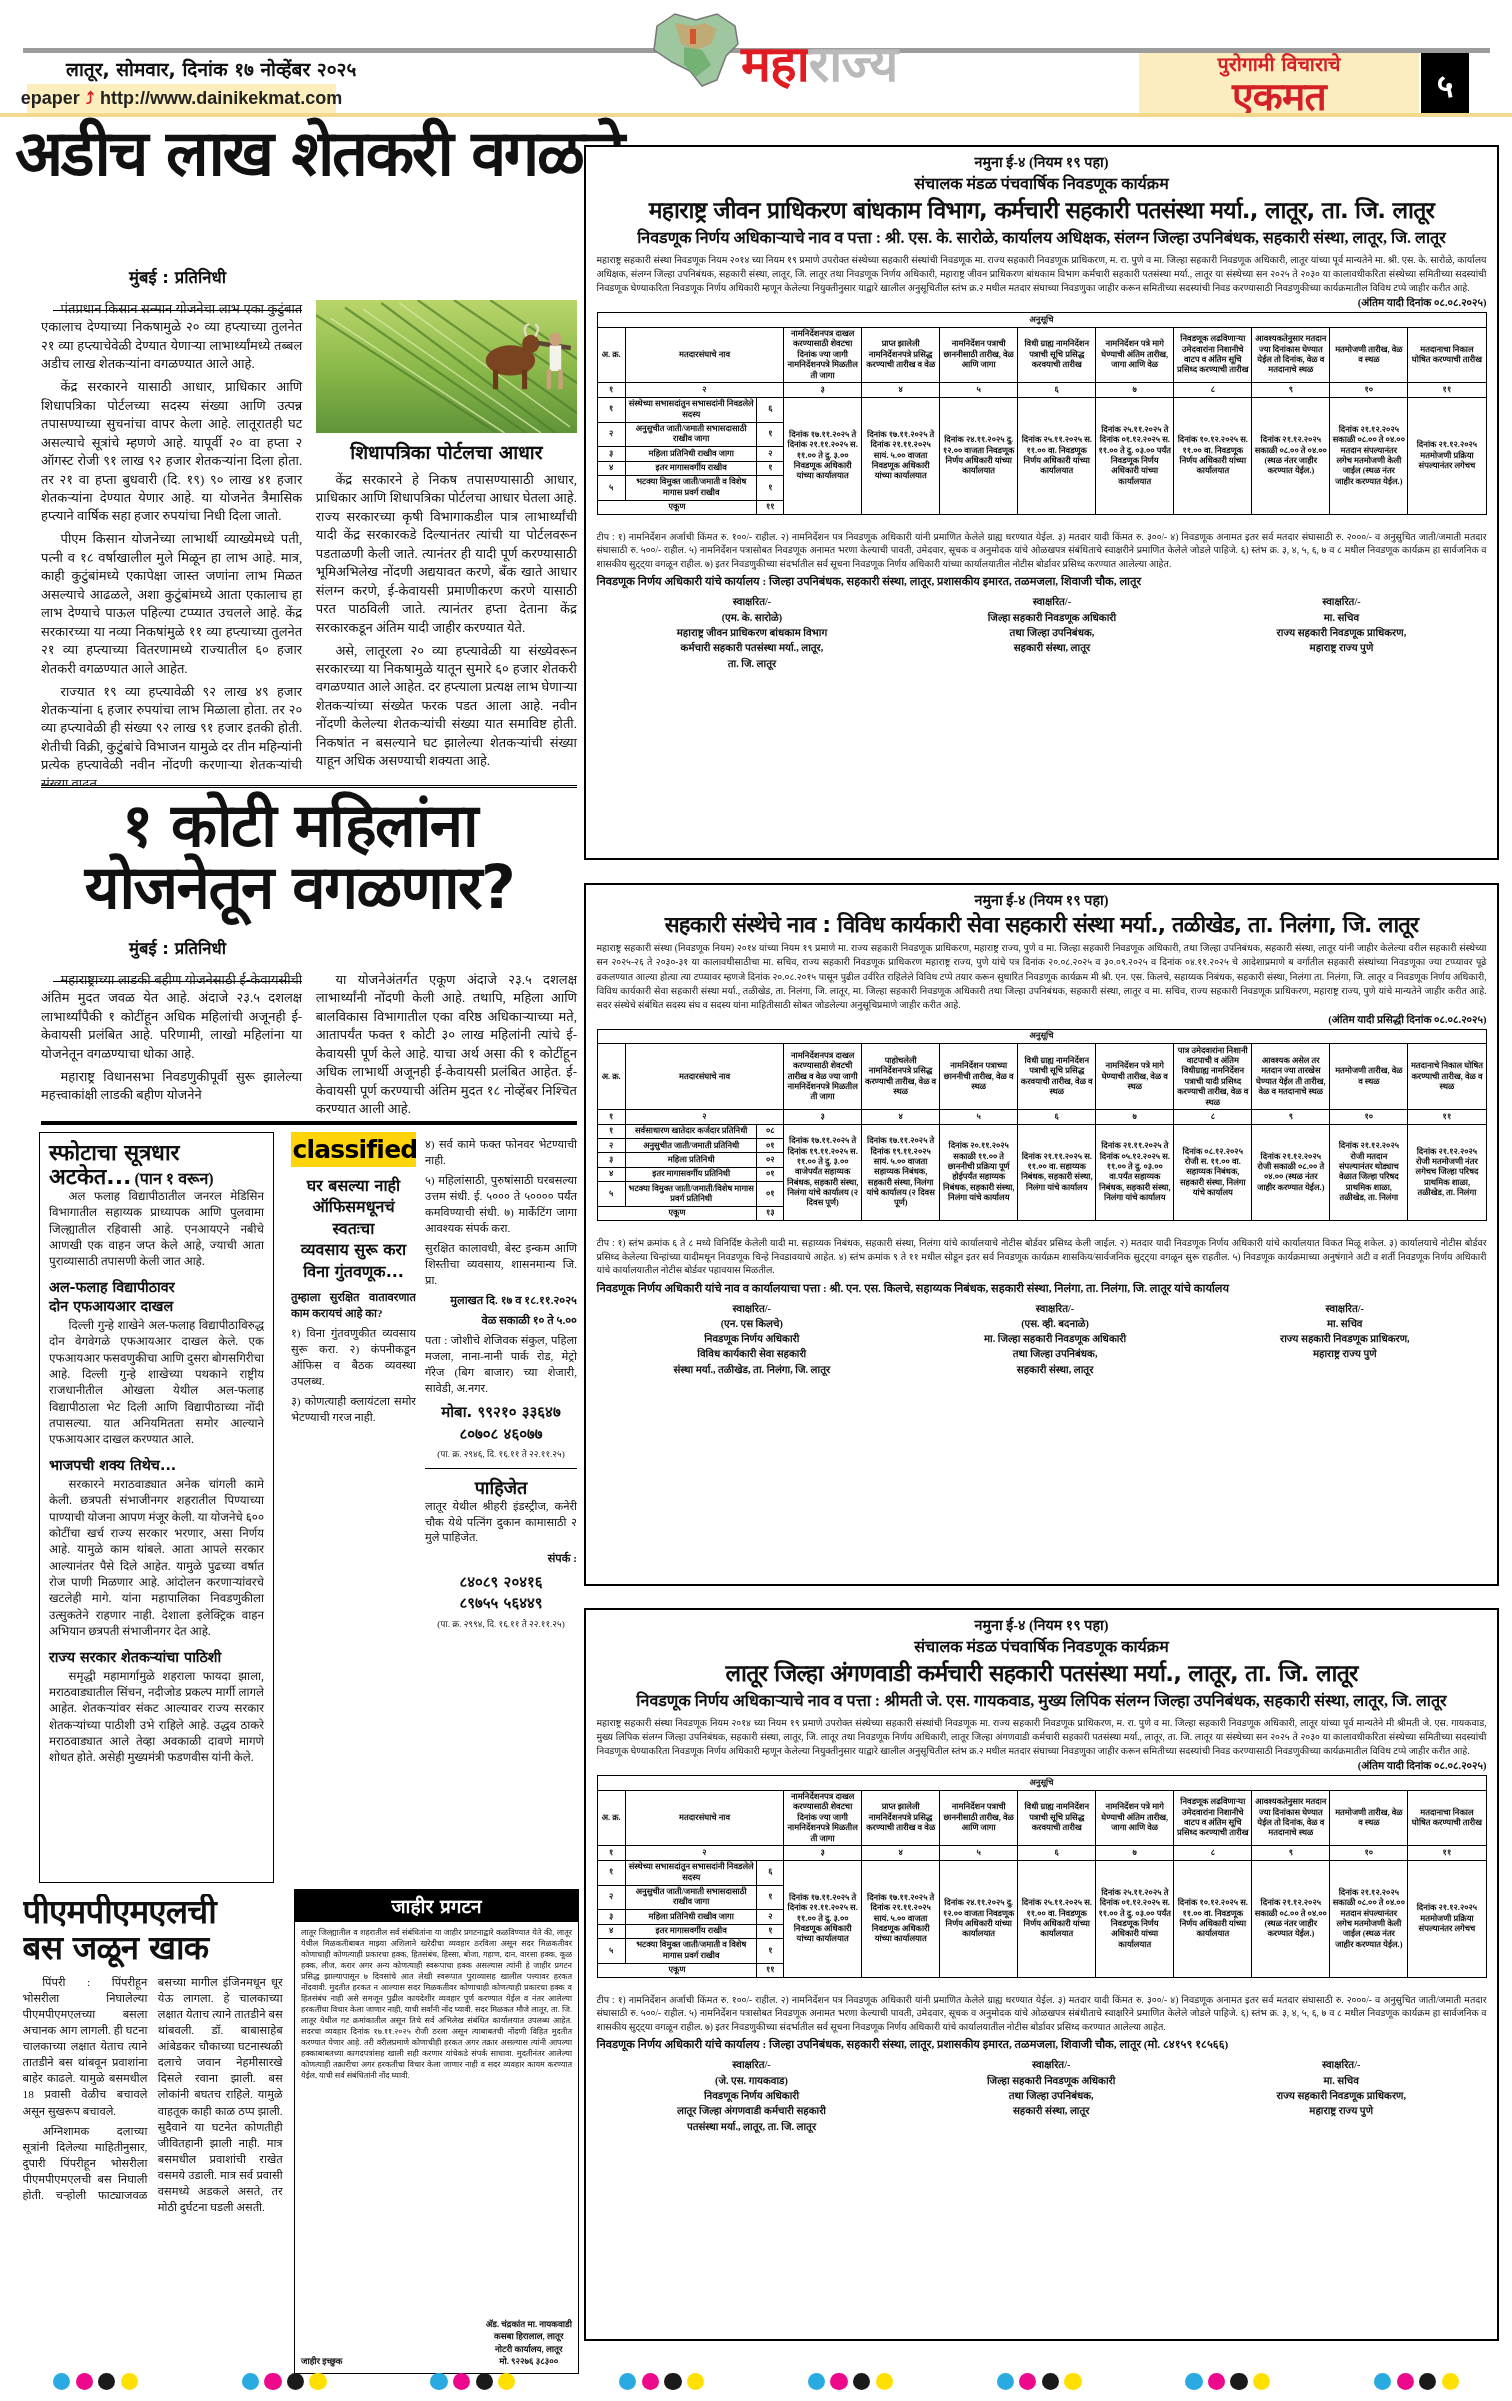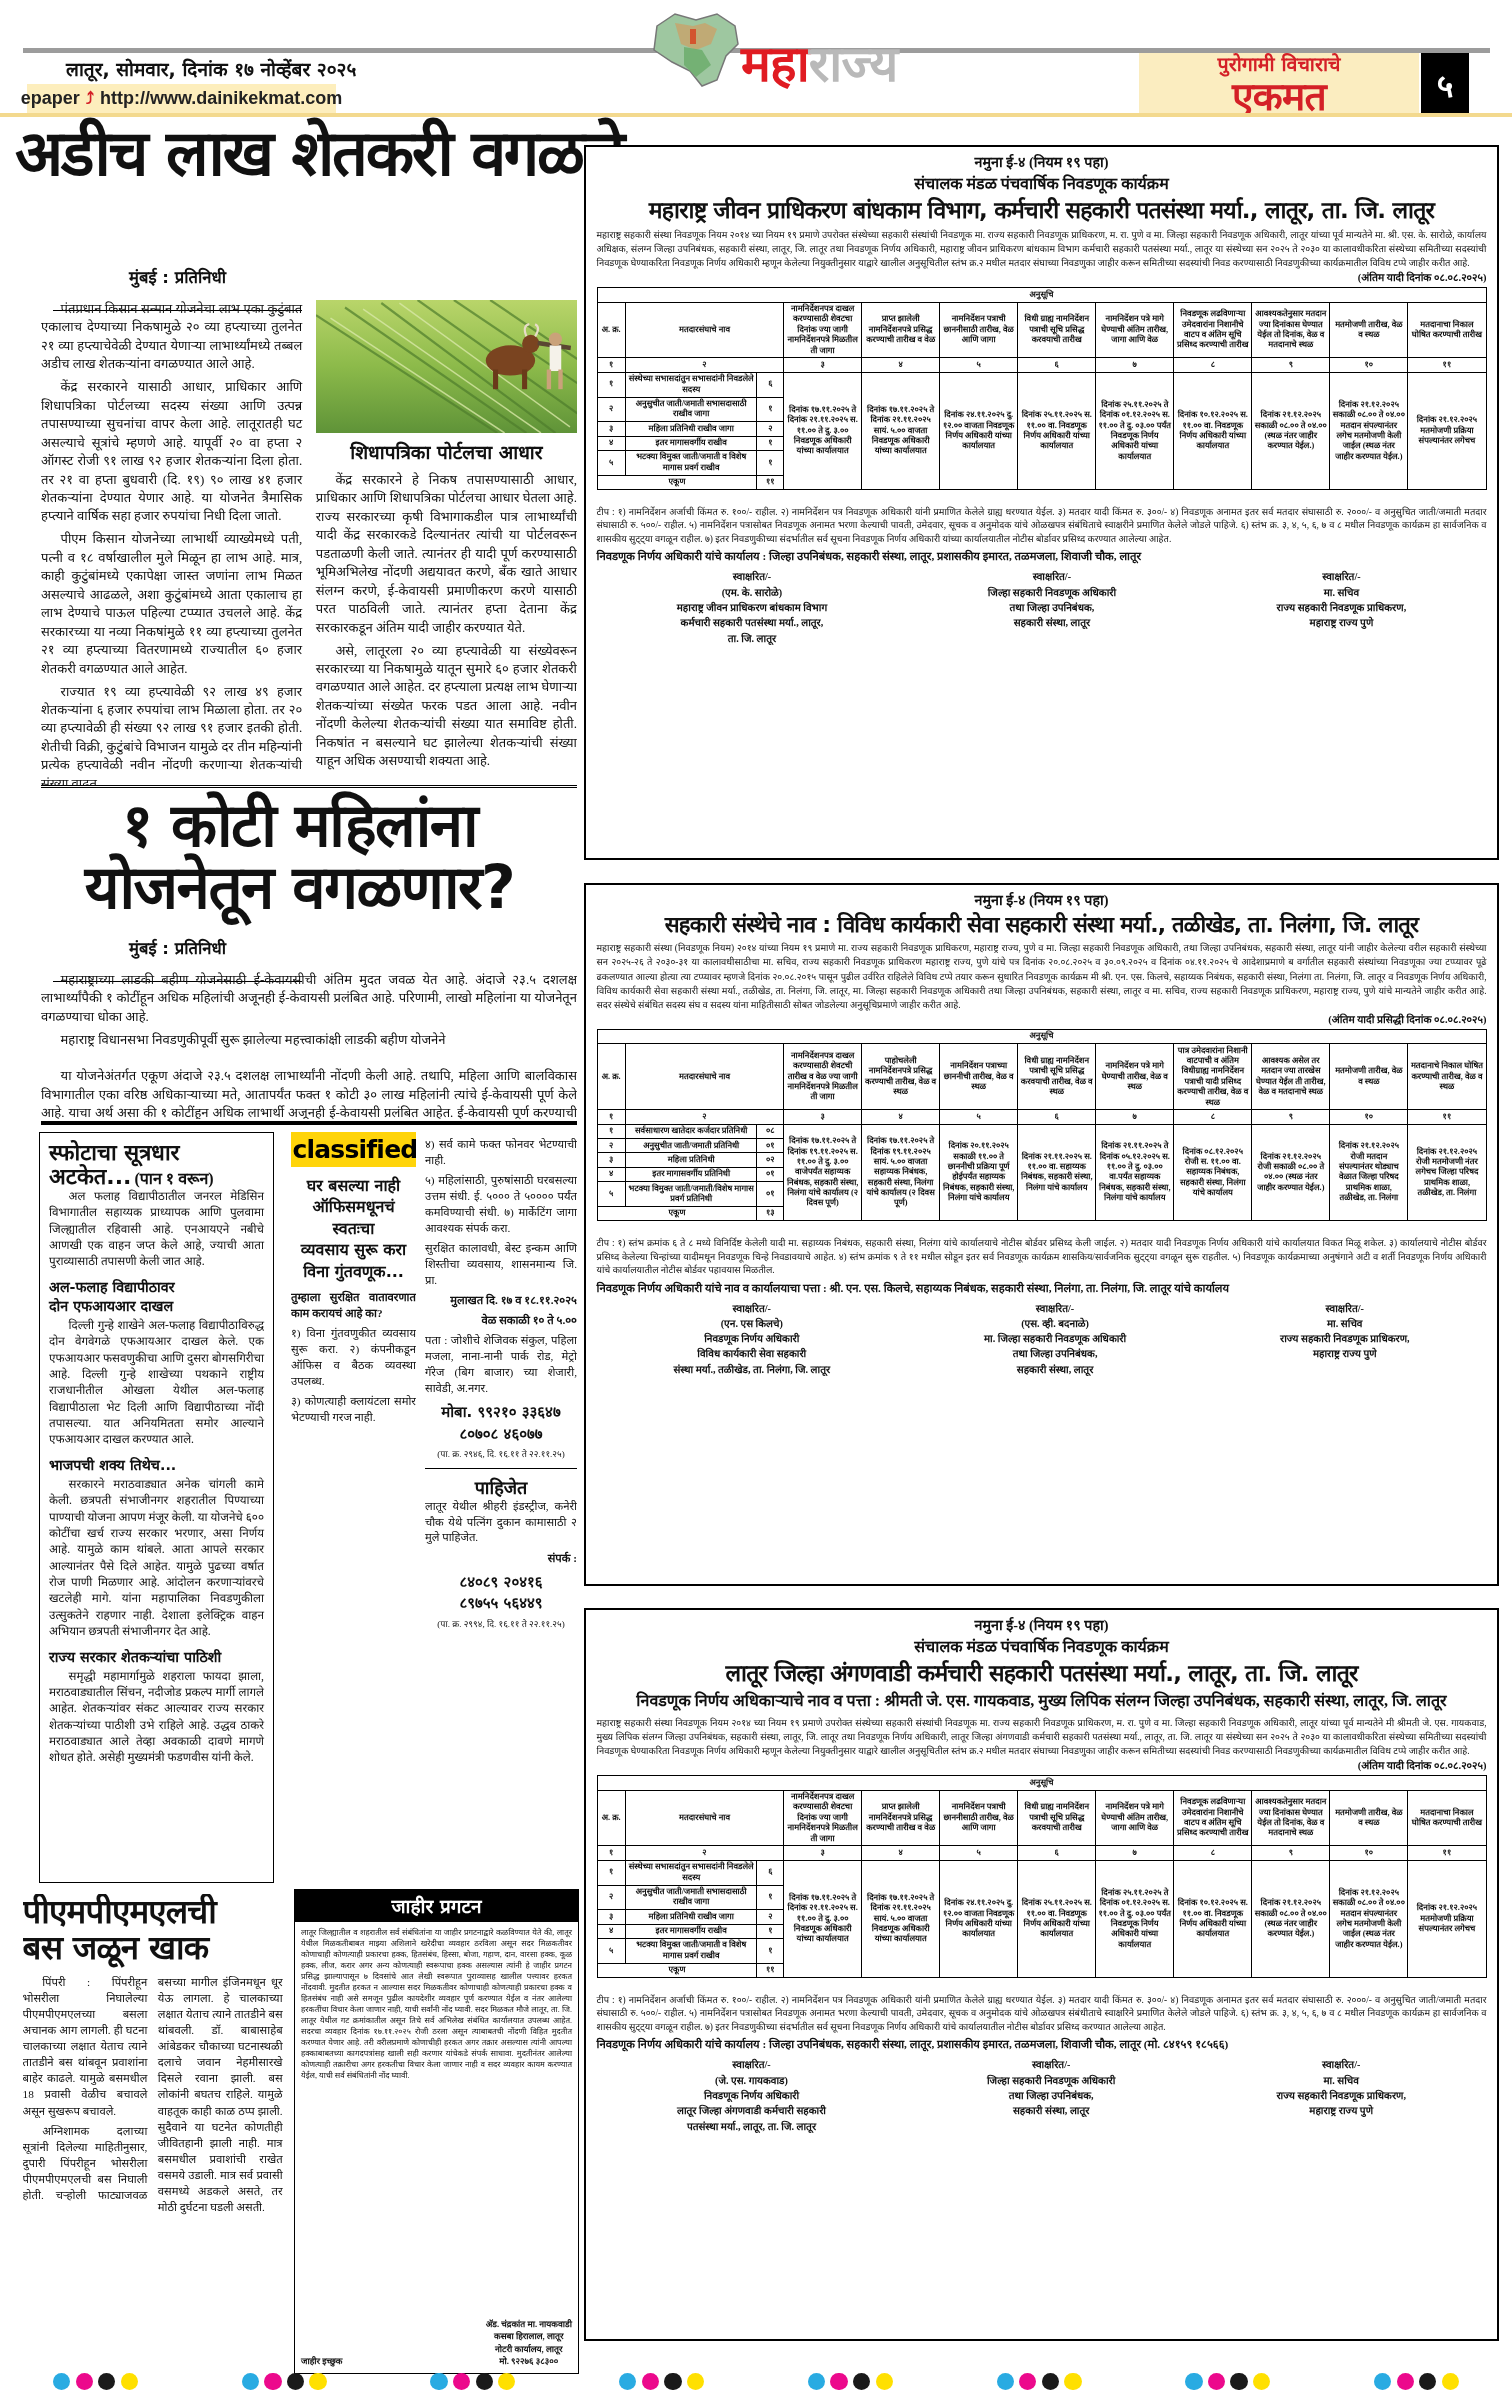--- a/index.html
+++ b/index.html
@@ -33,21 +33,21 @@
   .art{position:absolute;display:flex;gap:13.6px;}
   .art1{left:41px;top:300px;width:536px;height:486px;overflow:hidden;}
   .artcol{flex:1;}
   .para{margin:0 0 4.5px 0;font-size:13px;line-height:1.42;text-align:justify;text-indent:19.6px;}
   .photo{width:100%;height:133px;display:block;margin-bottom:6px;}
   .subhead{font-family:"DejaVu Sans",sans-serif;font-weight:bold;font-size:19px;text-align:center;margin:3px 0 6px 0;}
   .double-rule{position:absolute;left:41px;top:785px;width:536px;border-bottom:3.8px double #000;}
   .h2{position:absolute;left:15px;top:795px;width:569px;text-align:center;
       font-family:"DejaVu Sans",sans-serif;font-weight:900;font-size:60px;line-height:1.03;letter-spacing:-1.5px;}
   .byline2{position:absolute;left:53px;top:936px;width:249px;}
-  .art2{left:41px;top:971px;width:536px;height:148px;overflow:hidden;flex-direction:column;}
+  .art2{left:41px;top:971px;width:536px;height:148px;overflow:hidden;}
   .thick-rule{position:absolute;left:41px;top:1121px;width:536px;height:3.8px;background:#000;}
   
   .blast-box{position:absolute;left:39px;top:1132px;width:235px;height:751px;border:1.5px solid #000;
              padding:7.5px 9px;box-sizing:border-box;overflow:hidden;}
   .blast-title{font-family:"DejaVu Sans",sans-serif;font-weight:900;font-size:22px;line-height:1.1;}
   .blast-cont{font-size:16px;font-weight:bold;}
   .blast-sub{font-family:"DejaVu Sans",sans-serif;font-weight:bold;font-size:14.3px;margin:6px 0 3px 0;}
   .blast-box .para{font-size:11.7px;line-height:1.4;}
   
   .cl-col1{position:absolute;left:291px;top:1132px;width:125px;height:753px;overflow:hidden;}
@@ -283,20 +283,21 @@
           <div>मो. ९२२७६ ३८३००</div>
         </div>
     </div>
   </div>
 
   <div id="notices-root">
       <div class="notice n1">
         <div class="nt-form">नमुना ई-४ (नियम १९ पहा)</div>
         <div class="nt-program">संचालक मंडळ पंचवार्षिक निवडणूक कार्यक्रम</div>
         <div class="nt-org">महाराष्ट्र जीवन प्राधिकरण बांधकाम विभाग, कर्मचारी सहकारी पतसंस्था मर्या., लातूर, ता. जि. लातूर</div>
+        <div class="nt-officer">निवडणूक निर्णय अधिकाऱ्याचे नाव व पत्ता : श्री. एस. के. सारोळे, कार्यालय अधिक्षक, संलग्न जिल्हा उपनिबंधक, सहकारी संस्था, लातूर, जि. लातूर</div>
         <div class="nt-intro">महाराष्ट्र सहकारी संस्था निवडणूक नियम २०१४ च्या नियम १९ प्रमाणे उपरोक्त संस्थेच्या सहकारी संस्थांची निवडणूक मा. राज्य सहकारी निवडणूक प्राधिकरण, म. रा. पुणे व मा. जिल्हा सहकारी निवडणूक अधिकारी, लातूर यांच्या पूर्व मान्यतेने मा. श्री. एस. के. सारोळे, कार्यालय अधिक्षक, संलग्न जिल्हा उपनिबंधक, सहकारी संस्था, लातूर, जि. लातूर तथा निवडणूक निर्णय अधिकारी, महाराष्ट्र जीवन प्राधिकरण बांधकाम विभाग कर्मचारी सहकारी पतसंस्था मर्या., लातूर या संस्थेच्या सन २०२५ ते २०३० या कालावधीकरिता संस्थेच्या समितीच्या सदस्यांची निवडणूक घेण्याकरिता निवडणूक निर्णय अधिकारी म्हणून केलेल्या नियुक्तीनुसार याद्वारे खालील अनुसूचितील स्तंभ क्र.२ मधील मतदार संघाच्या निवडणुका जाहीर करून समितीच्या सदस्यांची निवड करण्यासाठी निवडणुकीच्या कार्यक्रमातील विविध टप्पे जाहीर करीत आहे.</div>
         <div class="nt-final">(अंतिम यादी दिनांक ०८.०८.२०२५)</div>
         <table class="sched">
           <colgroup>
             <col style="width: 3.2%;">
             <col style="width: 14.8%;">
             <col style="width: 3%;">
             <col style="width: 8.78%;">
             <col style="width: 8.78%;">
             <col style="width: 8.78%;">

